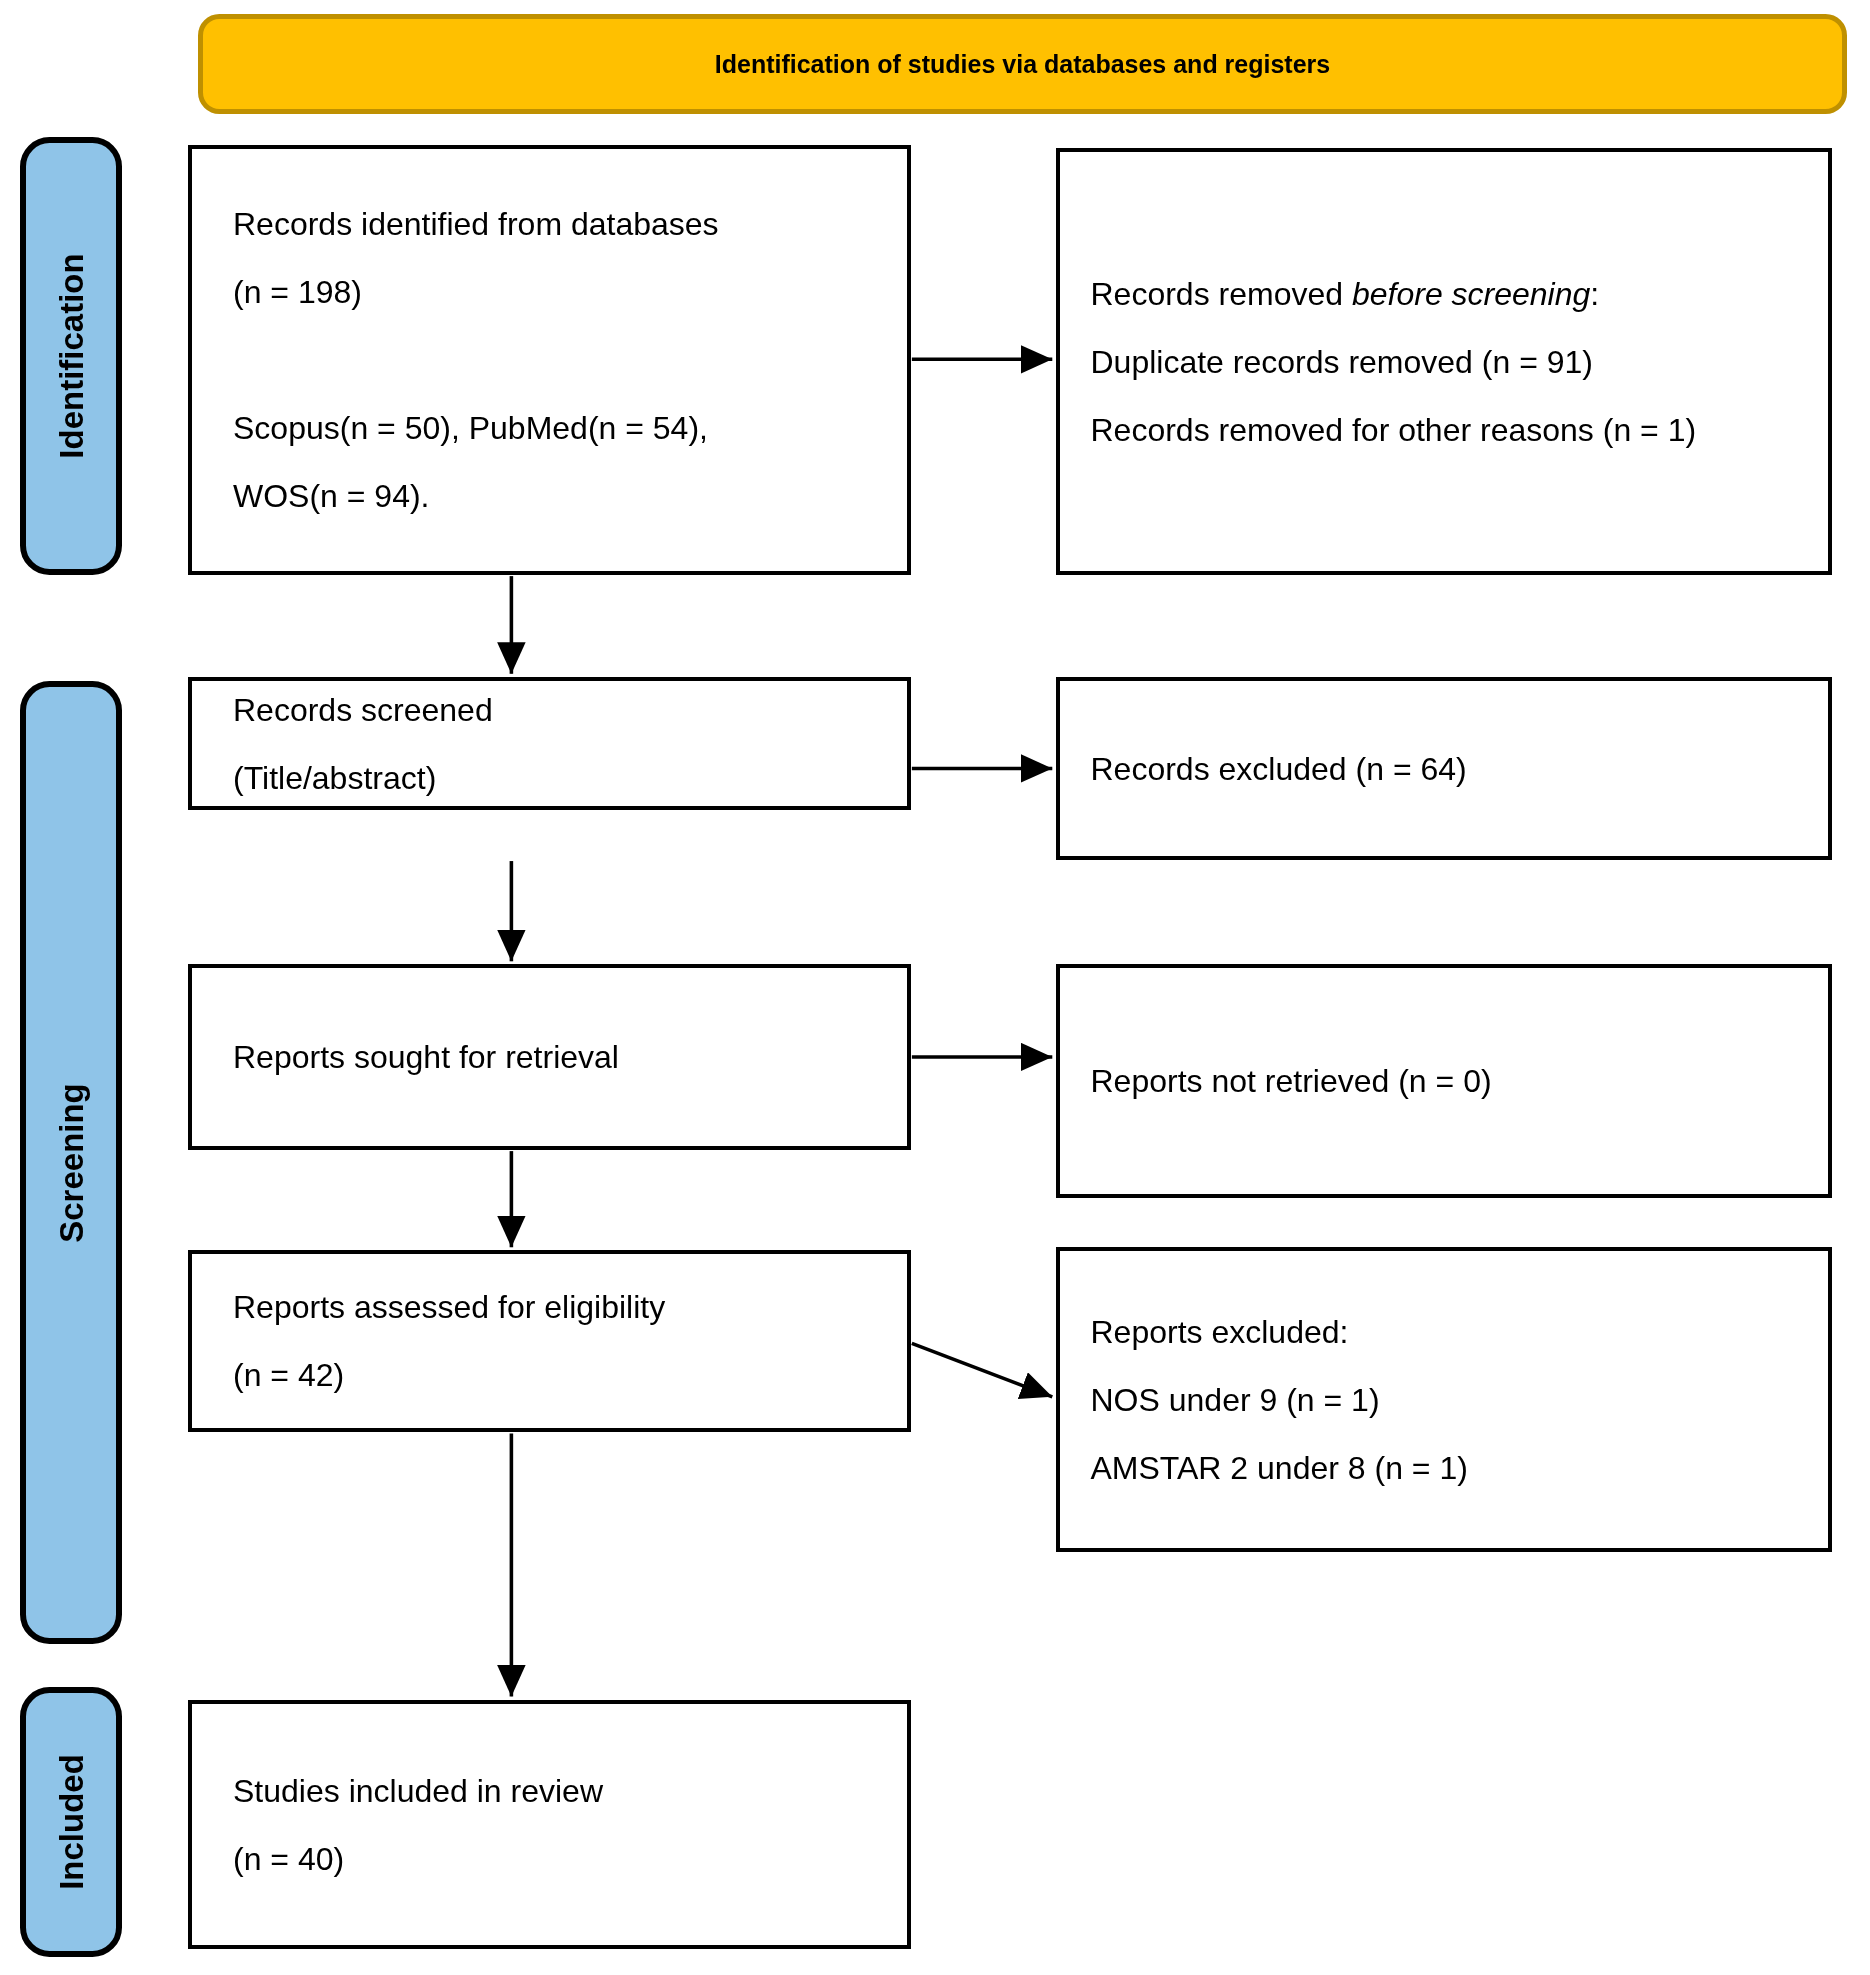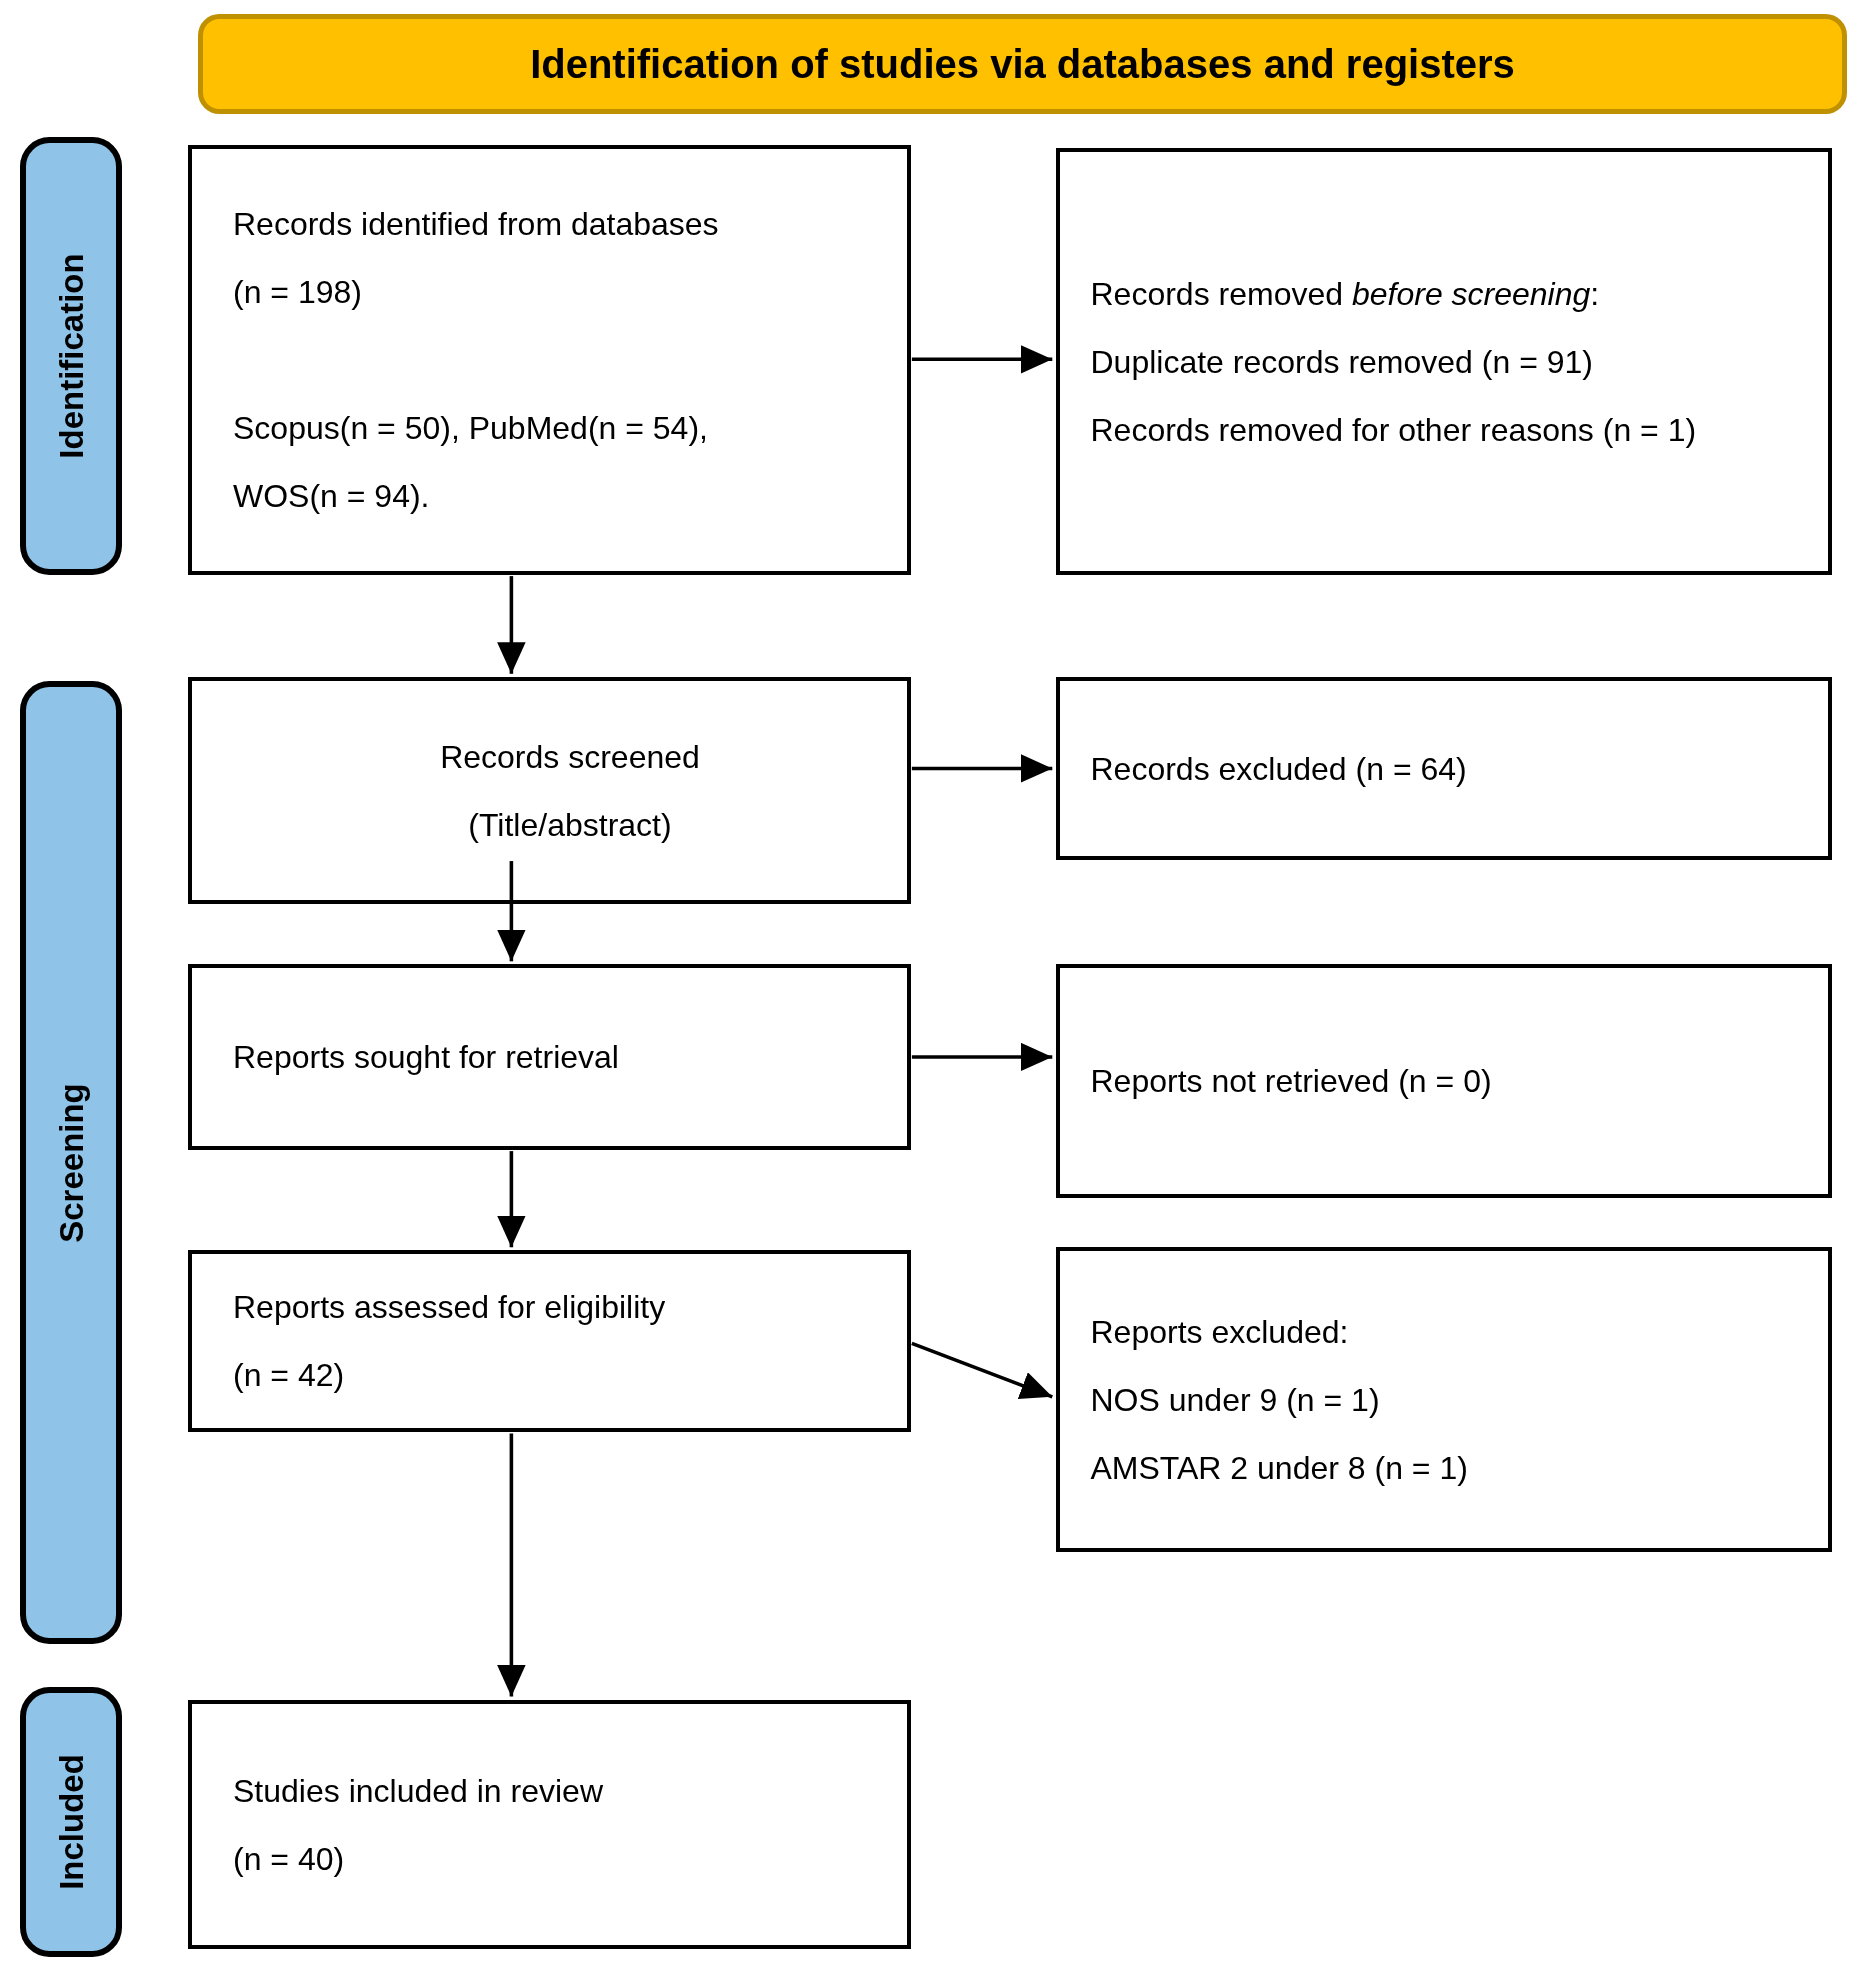--- a/index.html
+++ b/index.html
@@ -19,21 +19,21 @@
   
   .banner {
     position: absolute;
     left: 198px; top: 14.2px;
     width: 1649px; height: 100px;
     box-sizing: border-box;
     background: #FFC000;
     border: 5.6px solid #BF9000;
     border-radius: 21.4px;
     display: flex; align-items: center; justify-content: center;
-    font-size: 40px; font-weight: bold;
+    font-size: 25px; font-weight: bold;
   }
   
   .pill {
     position: absolute;
     left: 20.4px;
     width: 102px;
     box-sizing: border-box;
     background: #8FC4E8;
     border: 6.6px solid #000000;
     border-radius: 29.5px;
@@ -54,21 +54,21 @@
     box-sizing: border-box;
     background: #ffffff;
     border: 4.6px solid #000000;
     display: flex; flex-direction: column; justify-content: center;
     font-size: 32px;
   }
   .fbox.left  { left: 188px;  width: 723px; padding-left: 41px; }
   .fbox.right { left: 1056px; width: 776px; padding-left: 30.5px; }
   #box-records-identified    { top: 145px;  height: 430px; }
   #box-records-removed       { top: 148px;  height: 427px; }
-  #box-records-screened      { top: 677px; height: 227px; text-align: center; }
+  #box-records-screened      { top: 677px; height: 133px; }
   #box-records-excluded      { top: 677px; height: 183px; }
   #box-reports-sought        { top: 964px; height: 186px; }
   #box-reports-not-retrieved { top: 964px; height: 234px; }
   #box-reports-assessed      { top: 1250px; height: 182px; }
   #box-reports-excluded      { top: 1247px; height: 305px; }
   #box-studies-included      { top: 1700px; height: 249px; }
   .tline {
     height: 68px;
     line-height: 68px;
     white-space: nowrap;

